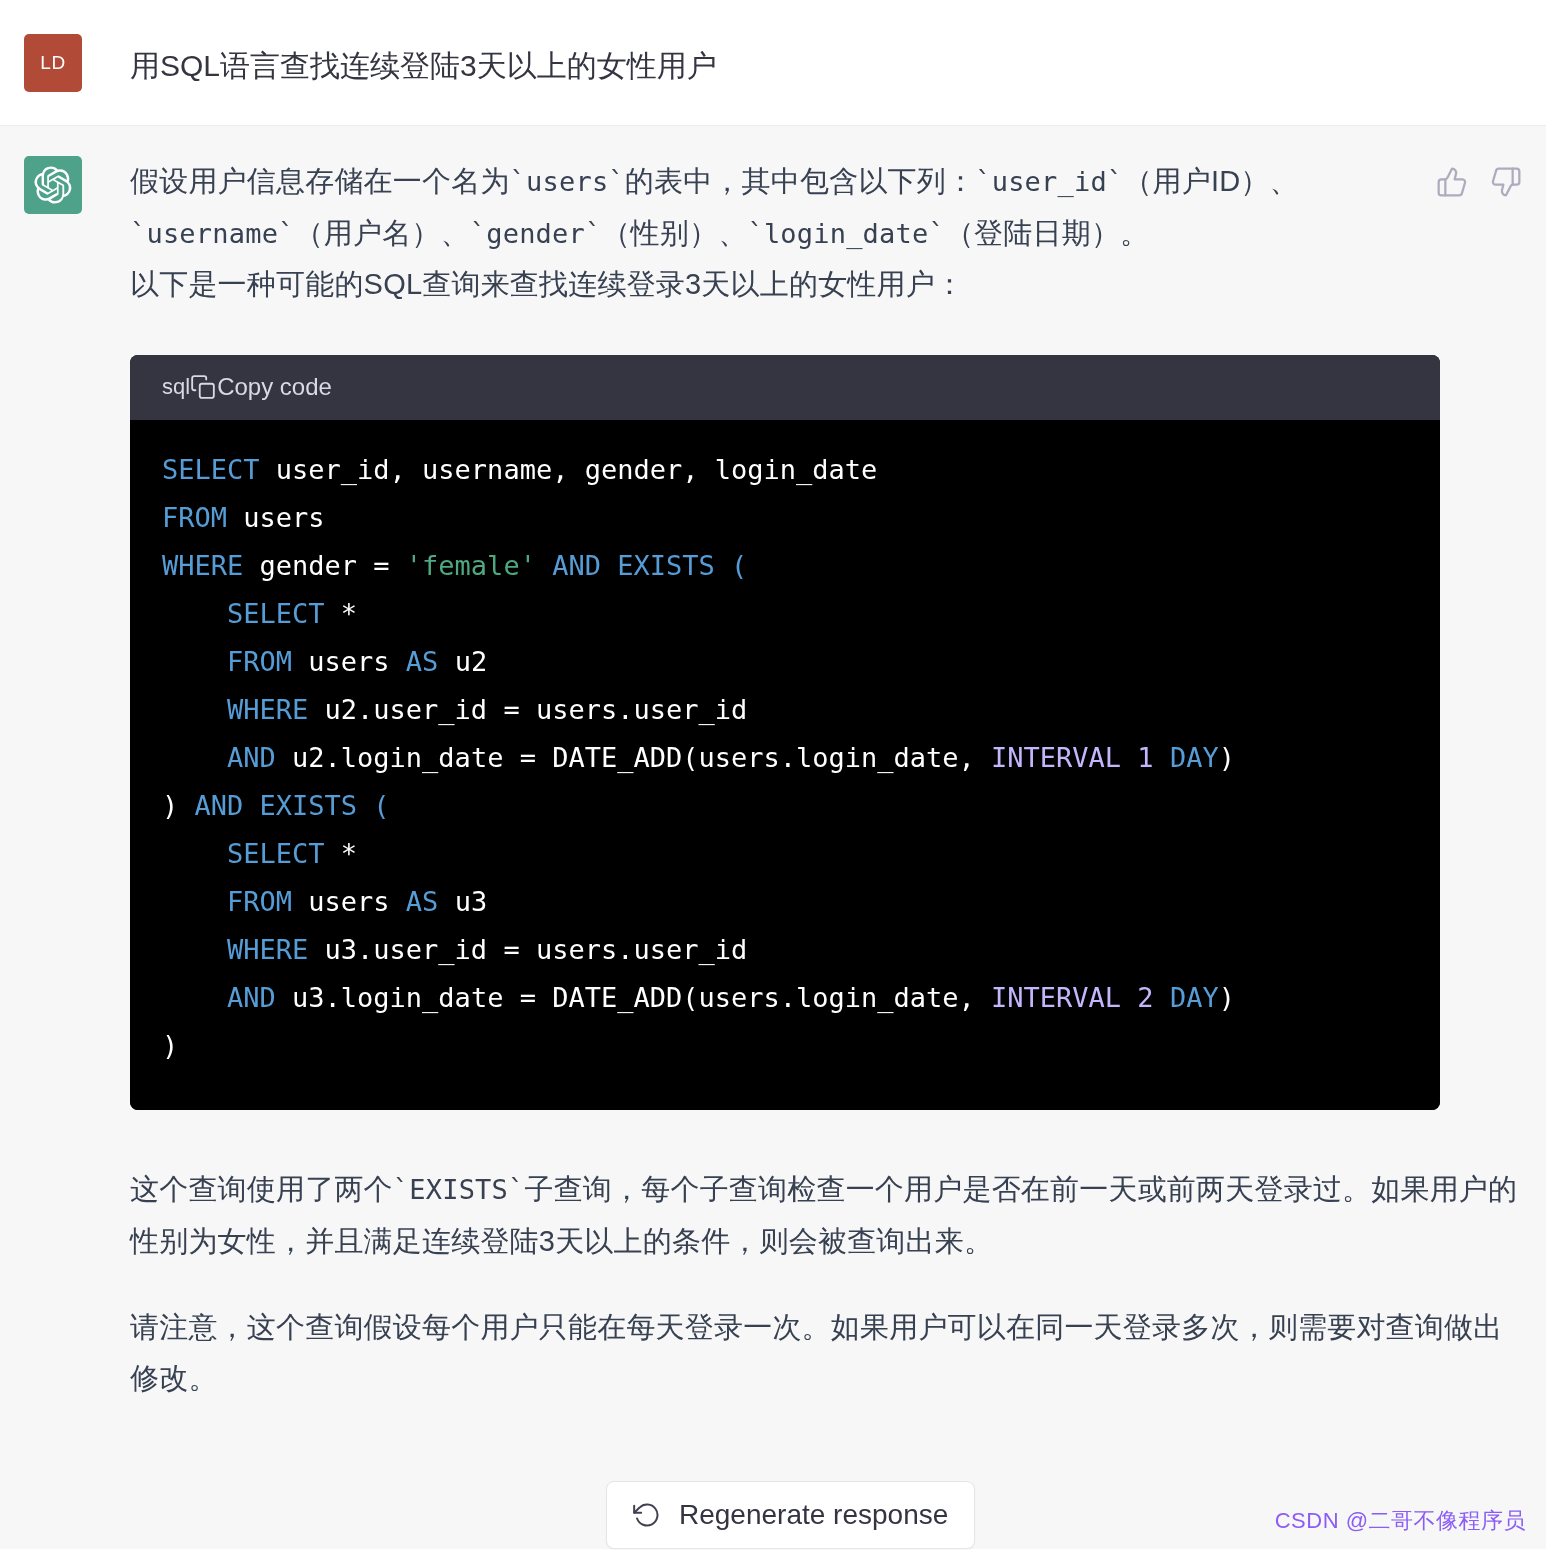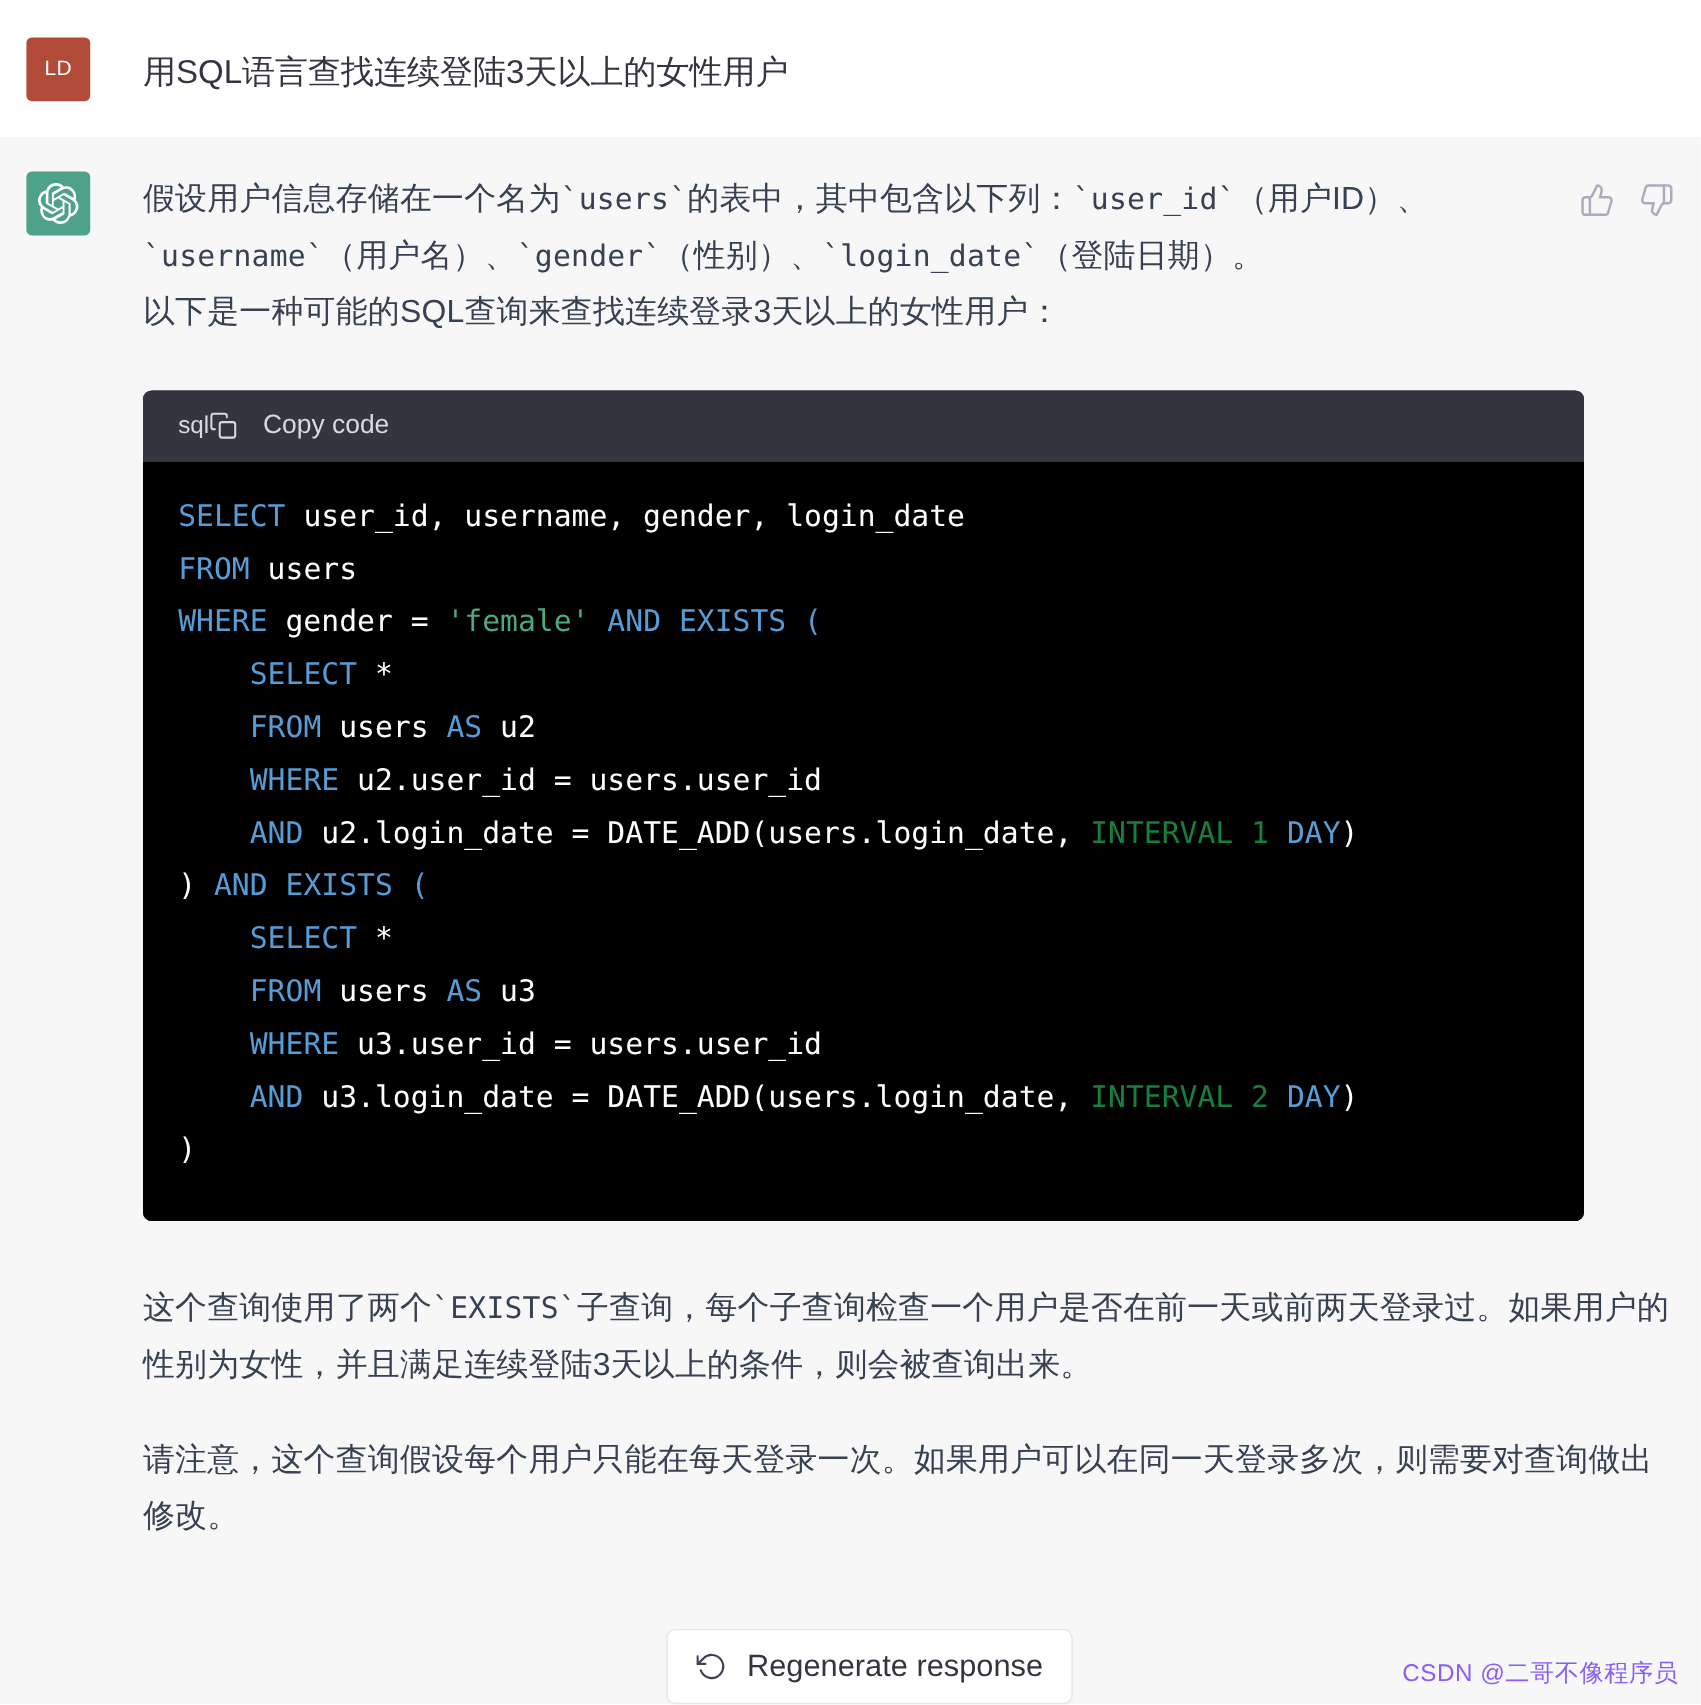--- a/index.html
+++ b/index.html
@@ -117,39 +117,39 @@
     height: 65px;
   }
   .code-lang {
     color: #d9d9e3;
     font-size: 22px;
     font-family: "Liberation Sans", sans-serif;
   }
   .copy-btn {
     display: flex;
     align-items: center;
-    gap: 23px;
+    gap: 1px;
     color: #d9d9e3;
     font-size: 24px;
   }
   .copy-btn svg { display: block; }
 
   .code-body {
     background: #000000;
     padding: 26px 32px 40px 32px;
     font-family: "DejaVu Sans Mono", "Liberation Mono", monospace;
     font-size: 27px;
     line-height: 1.78;
     color: #ffffff;
     white-space: pre;
     overflow: hidden;
   }
   .tk-kw  { color: #569cd6; }
   .tk-str { color: #4ea880; }
-  .tk-num { color: #15803d; }
+  .tk-num { color: #c4b5fd; }
   .tk-pln { color: #ffffff; }
 
   
   .regen-wrap {
     position: absolute;
     left: 606px;
     top: 1481px;
   }
   .regen-btn {
     display: inline-flex;

